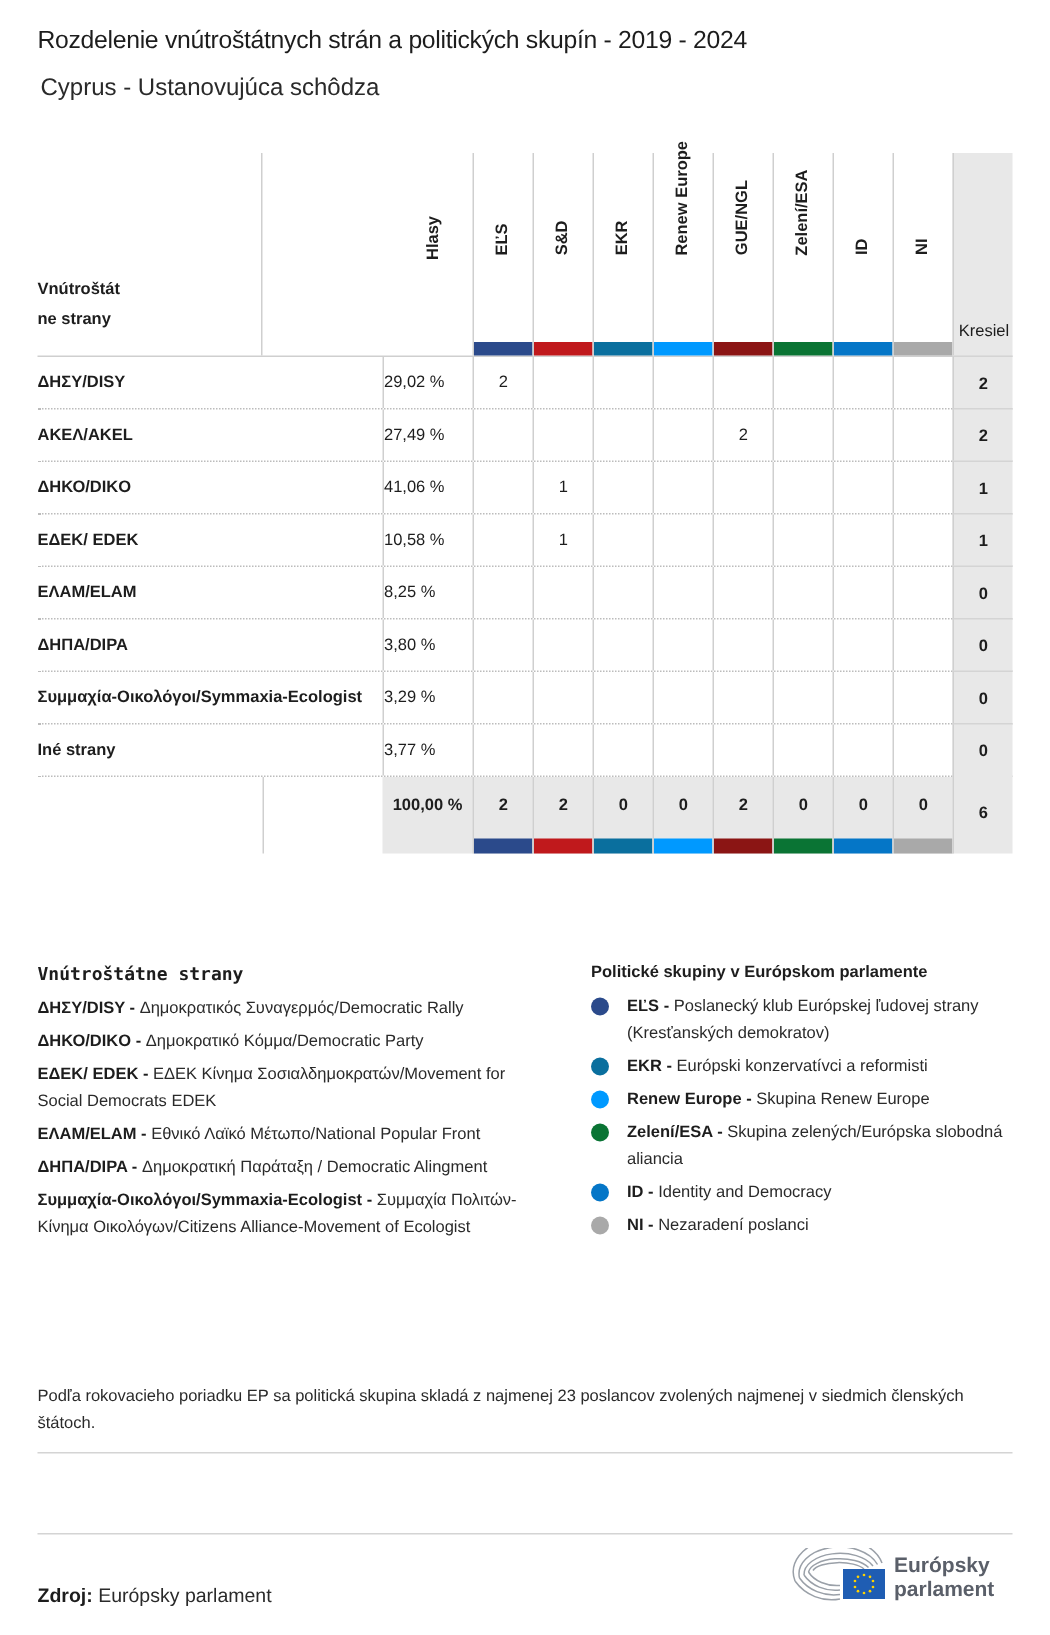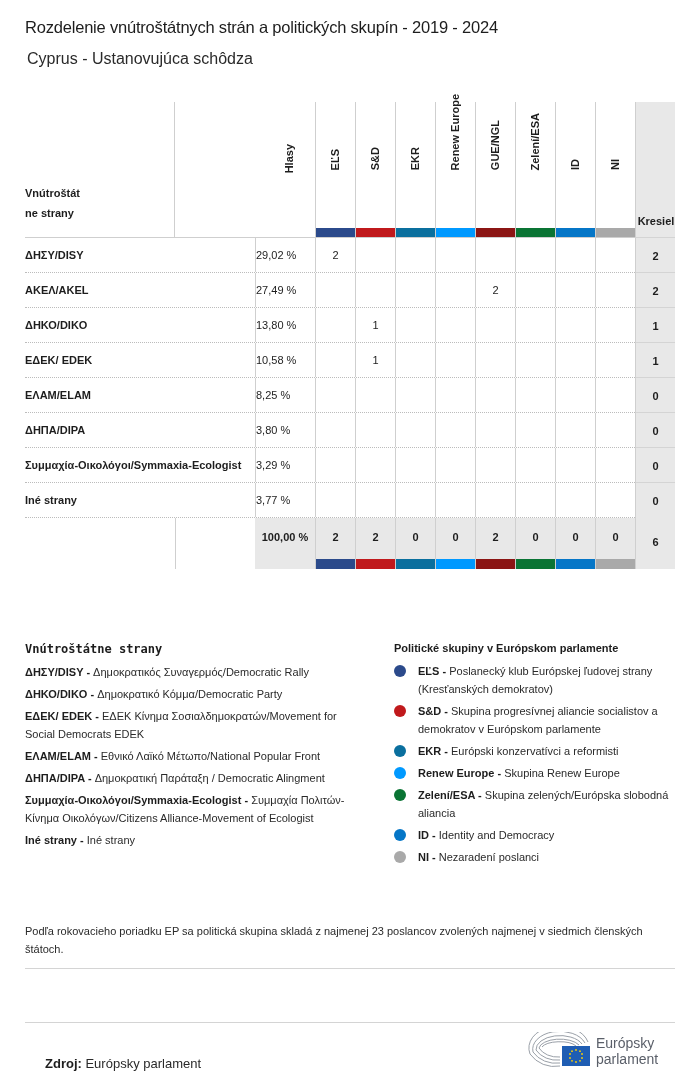--- a/index.html
+++ b/index.html
@@ -14,21 +14,21 @@
   .hdr { position: relative; height: 135px; }
   .hdr .party-head { position: absolute; left: 0; top: 0; width: 150px; height: 135px; border-right: 1px solid #cfcfcf; }
   .hdr .party-head span { position: absolute; left: 0; bottom: 14px; font-size: 11px; font-weight: bold; line-height: 20px; width: 60px; word-break: break-all; }
   .hdr .votes-head { position: absolute; left: 150px; top: 0; width: 140px; height: 135px; }
   .vtext { position: absolute; writing-mode: vertical-rl; transform: rotate(180deg); font-size: 11px; font-weight: bold; white-space: nowrap; }
   .hdr .votes-head .vtext { right: 20px; top: 42px; }
   .gcol { position: absolute; top: 0; width: 40px; height: 135px; border-left: 1px solid #cfcfcf; }
   .gcol .vtext { left: 50%; margin-left: -7px; bottom: 67px; }
   .gcol .bar { position: absolute; left: 0; right: 0; bottom: 0; height: 9px; }
   .seats-head { position: absolute; left: 610px; top: 0; width: 40px; height: 135px; background: #e8e8e8; border-left: 1px solid #cfcfcf; }
-  .seats-head span { position: absolute; left: 1px; bottom: 6px; font-size: 11px; font-weight: bold; line-height: 20px; width: 38px; word-break: break-all; text-align: center; }
+  .seats-head span { position: absolute; left: 1px; bottom: 6px; font-size: 11px; font-weight: normal; line-height: 20px; width: 38px; word-break: break-all; text-align: center; }
 
   .rows { border-top: 1px solid #cfcfcf; }
   .row { position: relative; height: 35px; border-bottom: 1px dotted #bcbcbc; }
   .row .pname { position: absolute; left: 0; top: 0; height: 34px; line-height: 34px; font-size: 11px; font-weight: bold; white-space: nowrap; }
   .row .pvotes { position: absolute; left: 230px; top: 0; width: 60px; height: 34px; line-height: 34px; font-size: 11px; border-left: 1px solid #cfcfcf; }
   .row .cell { position: absolute; top: 0; width: 40px; height: 34px; line-height: 34px; text-align: center; font-size: 11px; border-left: 1px solid #cfcfcf; }
   .row .seat { position: absolute; left: 610px; top: -1px; width: 40px; height: 36px; line-height: 36px; text-align: center; font-size: 11px; font-weight: bold; background: #e8e8e8; border-left: 1px solid #cfcfcf; border-top: 1px solid #d4d4d4; }
 
   .total { position: relative; height: 51px; }
   .total .blank { position: absolute; left: 150px; top: 0; width: 1px; height: 51px; background: #cfcfcf; }
@@ -45,25 +45,25 @@
 
   .leg-right { position: absolute; left: 394px; top: 642px; width: 290px; }
   .leg-right h3 { font-size: 11px; font-weight: bold; margin-bottom: 8px; }
   .leg-right .gi { position: relative; padding-left: 24px; font-size: 11px; line-height: 18px; margin-bottom: 4px; color: #2a2a2a; }
   .leg-right .gi .dot { position: absolute; left: 0; top: 3px; width: 12px; height: 12px; border-radius: 50%; }
   .leg-right .gi b { color: #1d1d1d; }
 
   .hr { position: absolute; left: 25px; width: 650px; height: 1px; background: #d4d4d4; }
   .note { position: absolute; left: 25px; top: 922px; width: 640px; font-size: 11px; line-height: 18px; color: #2a2a2a; }
   .source { position: absolute; left: 25px; top: 1056px; font-size: 13px; color: #2a2a2a; }
-  .source b { color: #1d1d1d; margin-left: 20px; }
+  .source b { color: #1d1d1d; }
 
   .logo { position: absolute; left: 528px; top: 1032px; width: 150px; height: 40px; }
   .logo svg { position: absolute; left: 0; top: 0; }
-  .logo .ltext { position: absolute; left: 68px; top: 3px; font-size: 14px; font-weight: normal; color: #5a5f69; line-height: 16px; }
+  .logo .ltext { position: absolute; left: 68px; top: 3px; font-size: 14px; font-weight: bold; color: #5a5f69; line-height: 16px; }
 </style>
 </head>
 <body>
 
 <div class="title">Rozdelenie vnútroštátnych strán a politických skupín - 2019 - 2024</div>
 <div class="subtitle">Cyprus - Ustanovujúca schôdza</div>
 
 <div class="tbl">
   <div class="hdr">
     <div class="party-head">
@@ -131,21 +131,21 @@
       <span class="cell" style="left:370px"></span>
       <span class="cell" style="left:410px"></span>
       <span class="cell" style="left:450px">2</span>
       <span class="cell" style="left:490px"></span>
       <span class="cell" style="left:530px"></span>
       <span class="cell" style="left:570px"></span>
       <span class="seat">2</span>
     </div>
     <div class="row">
       <span class="pname">ΔΗΚΟ/DIKO</span>
-      <span class="pvotes">13,80 %</span>
+      <span class="pvotes">41,06 %</span>
       <span class="cell" style="left:290px"></span>
       <span class="cell" style="left:330px">1</span>
       <span class="cell" style="left:370px"></span>
       <span class="cell" style="left:410px"></span>
       <span class="cell" style="left:450px"></span>
       <span class="cell" style="left:490px"></span>
       <span class="cell" style="left:530px"></span>
       <span class="cell" style="left:570px"></span>
       <span class="seat">1</span>
     </div>
@@ -232,27 +232,25 @@
 </div>
 
 <div class="leg-left">
   <h3>Vnútroštátne strany</h3>
   <div class="li"><b>ΔΗΣΥ/DISY</b><b> - </b><span>Δημοκρατικός Συναγερμός/Democratic Rally</span></div>
   <div class="li"><b>ΔΗΚΟ/DIKO</b><b> - </b><span>Δημοκρατικό Κόμμα/Democratic Party</span></div>
   <div class="li"><b>ΕΔΕΚ/ EDEK</b><b> - </b><span>ΕΔΕΚ Κίνημα Σοσιαλδημοκρατών/Movement for Social Democrats EDEK</span></div>
   <div class="li"><b>ΕΛΑΜ/ELAM</b><b> - </b><span>Εθνικό Λαϊκό Μέτωπο/National Popular Front</span></div>
   <div class="li"><b>ΔΗΠΑ/DIPA</b><b> - </b><span>Δημοκρατική Παράταξη / Democratic Alingment</span></div>
   <div class="li"><b>Συμμαχία-Οικολόγοι/Symmaxia-Ecologist</b><b> - </b><span>Συμμαχία Πολιτών-Κίνημα Οικολόγων/Citizens Alliance-Movement of Ecologist</span></div>
-  <div class="li"><b>Iné strany</b><b> - </b><span>Iné strany</span></div>
 </div>
 
 <div class="leg-right">
   <h3>Politické skupiny v Európskom parlamente</h3>
   <div class="gi"><span class="dot" style="background:#2b4a8b"></span><b>EĽS</b><b> - </b><span>Poslanecký klub Európskej ľudovej strany (Kresťanských demokratov)</span></div>
-  <div class="gi"><span class="dot" style="background:#c0191c"></span><b>S&amp;D</b><b> - </b><span>Skupina progresívnej aliancie socialistov a demokratov v Európskom parlamente</span></div>
   <div class="gi"><span class="dot" style="background:#0a6f9e"></span><b>EKR</b><b> - </b><span>Európski konzervatívci a reformisti</span></div>
   <div class="gi"><span class="dot" style="background:#0099ff"></span><b>Renew Europe</b><b> - </b><span>Skupina Renew Europe</span></div>
   <div class="gi"><span class="dot" style="background:#0a7434"></span><b>Zelení/ESA</b><b> - </b><span>Skupina zelených/Európska slobodná aliancia</span></div>
   <div class="gi"><span class="dot" style="background:#0576c7"></span><b>ID</b><b> - </b><span>Identity and Democracy</span></div>
   <div class="gi"><span class="dot" style="background:#a9a9a9"></span><b>NI</b><b> - </b><span>Nezaradení poslanci</span></div>
 </div>
 
 <div class="hr" style="top:968px"></div>
 <div class="note">Podľa rokovacieho poriadku EP sa politická skupina skladá z najmenej 23 poslancov zvolených najmenej v siedmich členských štátoch.</div>
 <div class="hr" style="top:1022px"></div>

